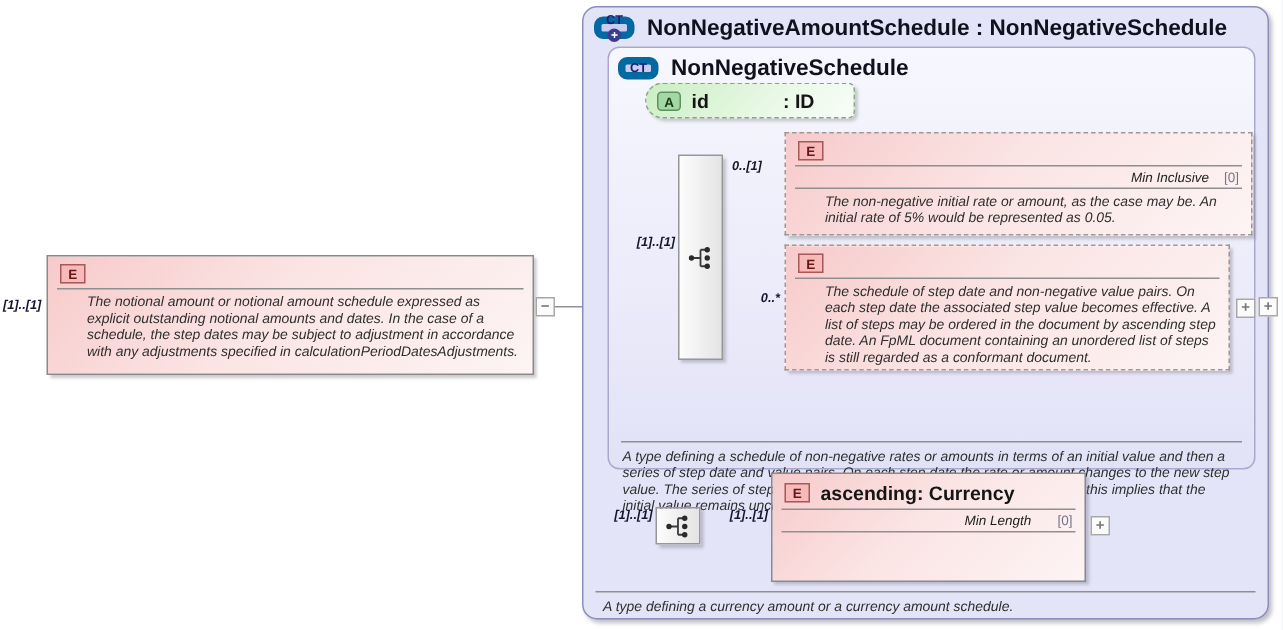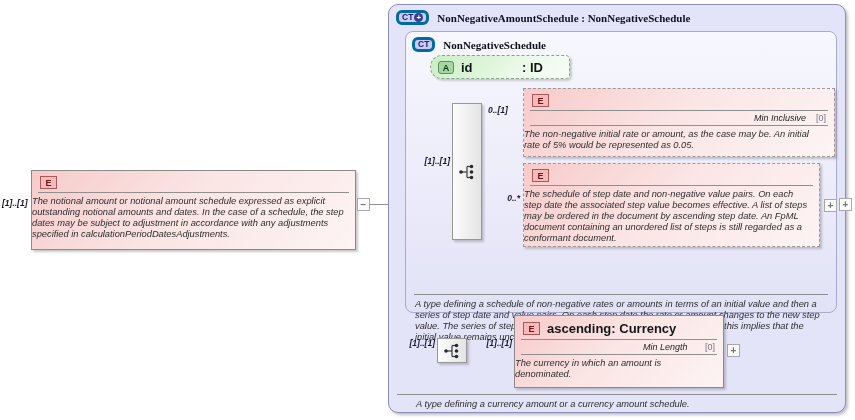--- a/index.html
+++ b/index.html
@@ -32,30 +32,30 @@
   }
   .ct-inner {
     position:absolute; left:16px; top:26px; width:432px; height:282px;
     background:linear-gradient(180deg,#f7f7fe 0%,#e2e2f7 100%);
     border:1px solid #a9a9ce; border-radius:8px;
   }
 
   .ct-badge {
     display:inline-flex; align-items:center; justify-content:center; gap:1px;
     height:15px; padding:0 3px;
-    background:#ccccf2; border:3px solid #0369a1; border-radius:6px;
-    font-size:8.5px; font-weight:bold; color:#1c1c6e; line-height:1;
+    background:#ccccf2; border:5px solid #0369a1; border-radius:6px;
+    font-size:8.5px; font-weight:bold; color:#1c1c6e; line-height:1;flex-direction:column;
   }
   .ct-plus-circle {
     width:9px; height:9px; border-radius:50%;
     background:#3c3c8e; color:#ffffff;
     font-size:8px; font-weight:bold; line-height:9px; text-align:center;
   }
   .hdr-title {
-    font-size:11px; font-weight:bold; color:#10101e; white-space:nowrap;font-family:Liberation Serif, serif;
+    font-size:15px; font-weight:bold; color:#10101e; white-space:nowrap;
   }
 
   
   .ebox {
     position:absolute;
     background:linear-gradient(135deg,#f7caca 0%,#fbe4e4 45%,#fdf4f4 100%);
     border:1px solid #8a8a8a;
     box-shadow:2px 2px 2px rgba(120,120,130,.4);
   }
   .ebox.dashed { border:1px dashed #999999; }
@@ -70,21 +70,21 @@
   .badge {
     display:inline-block; width:17px; height:13px; flex:0 0 17px;
     text-align:center; line-height:12px;
     font-size:9px; font-weight:bold;
   }
   .badge-e { background:#f6baba; border:1px solid #a85858; color:#6a1414; }
   .badge-a { width:16px; flex:0 0 16px; background:#a5d6a5; border:1px solid #5a945a; color:#143a14; border-radius:3px; }
 
   .sep { height:1px; background:#8f8f8f; margin:0 6px; }
   .docs {
-    padding:3px 8px 3px 0;
+    padding:3px 8px 3px 26px;
     font-size:9.3px; font-style:italic; color:#2e2e2e; line-height:11px;
   }
   .facets { padding:2px 8px 1px 8px; }
   .facet-row { display:flex; font-size:9px; line-height:11px; white-space:nowrap;justify-content:flex-end; }
   .facet-label { font-style:italic; color:#1e1e1e; min-width:62px; }
   .facet-value { color:#75758a; }
 
   
   .attr-box {
     position:absolute; left:430px; top:55px; width:140px; height:24px;
@@ -153,21 +153,21 @@
     <div class="abs" style="left:6px; top:5px; display:flex; align-items:center; gap:8px;">
       <span class="ct-badge">CT</span>
       <span class="hdr-title">NonNegativeSchedule</span>
     </div>
 
     <div class="sep abs" style="left:8px; right:8px; top:262px; margin:0;"></div>
     <div class="bottom-docs" style="left:9px; top:267px; width:412px;">A type defining a schedule of non-negative rates or amounts in terms of an initial value and then a series of step date and value pairs. On each step date the rate or amount changes to the new step value. The series of step date and value pairs are optional. If not specified, this implies that the initial value remains unchanged over time.</div>
   </div>
 
   <div class="sep abs" style="left:8px; right:8px; top:389px; margin:0;"></div>
-  <div class="bottom-docs" style="left:27px; top:394px; width:440px;font-style:italic;">A type defining a currency amount or a currency amount schedule.</div>
+  <div class="bottom-docs" style="left:13px; top:394px; width:440px;font-style:italic;">A type defining a currency amount or a currency amount schedule.</div>
 </div>
 <div class="toggle" style="left:839px; top:198px;">+</div>
 
 <div class="attr-box">
   <span class="badge badge-a">A</span>
   <span class="ebox-name nm-attr">id</span>
   <span class="ebox-name">: ID</span>
 </div>
 
 <span class="card" style="left:414px; top:156px; width:36px; text-align:right;">[1]..[1]</span>
@@ -231,15 +231,14 @@
     <span class="ebox-name"><span class="nm">ascending</span><span>: Currency</span></span>
   </div>
   <div class="sep"></div>
   <div class="facets">
     <div class="facet-row">
       <span class="facet-label">Min Length</span>
       <span class="facet-value">[0]</span>
     </div>
   </div>
   <div class="sep"></div>
-  <div class="docs">The currency in which an amount is denominated.</div>
 </div>
 <div class="toggle" style="left:727px; top:344px;">+</div>
 
 </body></html>

